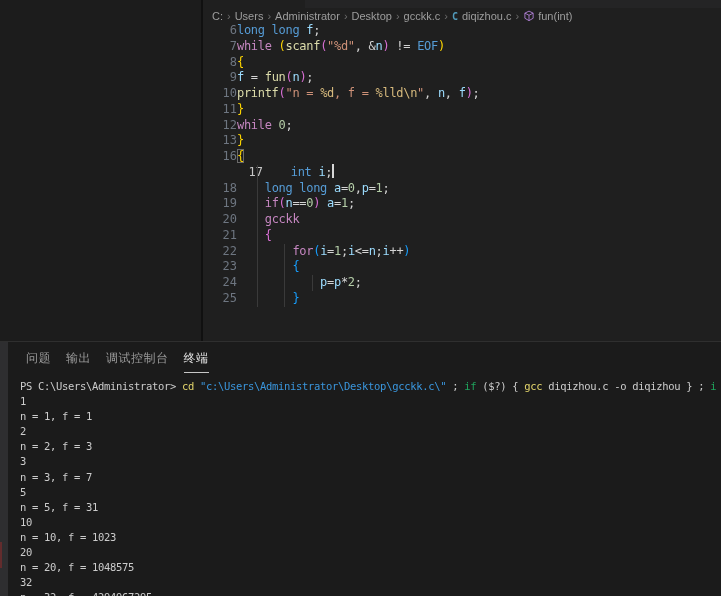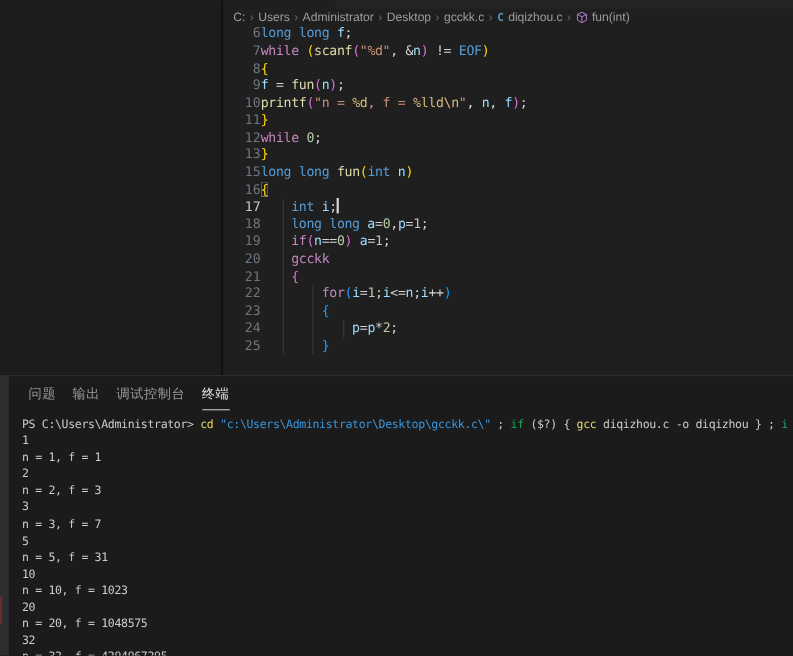--- a/index.html
+++ b/index.html
@@ -31,21 +31,21 @@
   .c-icon{color:var(--cIcon);font-weight:bold;font-size:10px;margin-right:4px;
     font-family:"DejaVu Sans Mono","Liberation Mono",monospace;}
   .sym-icon{width:12px;height:12px;margin-right:3px;flex:none;}
   .code{
     position:absolute;left:0;top:23px;width:518px;
     font-family:"DejaVu Sans Mono","Liberation Mono",monospace;
     font-size:12px;letter-spacing:-0.3px;
   }
   .cl{position:relative;height:15.75px;line-height:15.75px;display:flex;white-space:pre;}
   .ln{width:34px;flex:none;text-align:right;color:var(--ln);letter-spacing:0;}
-  .ln.act{color:var(--lnActive);}
+  .ln.act{color:var(--lnActive);margin-left:26px;}
   .ctext{flex:none;}
   .guide{position:absolute;top:0;height:15.75px;width:1px;background:#3a3a3a;}
   .tk-kw{color:var(--kw);}   .tk-ctl{color:var(--ctl);text-align:center;}
   .tk-fn{color:var(--fn);}   .tk-v{color:var(--v);}
   .tk-str{color:var(--str);} .tk-fmt{color:var(--fmt);}
   .tk-num{color:var(--num);} .tk-op{color:var(--op);}
   .tk-b1{color:var(--b1);}   .tk-b2{color:var(--b2);}   .tk-b3{color:var(--b3);}
   .tk-b1m{color:var(--b1);box-shadow:inset 0 0 0 1px #6a6a6a;}
   .cursor{display:inline-block;width:1.5px;height:14px;background:#d7d7d7;
     vertical-align:middle;margin-top:-2px;}
@@ -105,21 +105,20 @@
 
   <div id="code" class="code">
       <div class="cl"><span class="ln">6</span><span class="ctext"><span class="tk-kw">long long</span><span class="tk-op"> </span><span class="tk-v">f</span><span class="tk-op">;</span></span></div>
       <div class="cl"><span class="ln">7</span><span class="ctext"><span class="tk-ctl">while</span><span class="tk-op"> </span><span class="tk-b1">(</span><span class="tk-fn">scanf</span><span class="tk-b2">(</span><span class="tk-str">"%d"</span><span class="tk-op">, &amp;</span><span class="tk-v">n</span><span class="tk-b2">)</span><span class="tk-op"> != </span><span class="tk-kw">EOF</span><span class="tk-b1">)</span></span></div>
       <div class="cl"><span class="ln">8</span><span class="ctext"><span class="tk-b1">{</span></span></div>
       <div class="cl"><span class="ln">9</span><span class="ctext"><span class="tk-v">f</span><span class="tk-op"> = </span><span class="tk-fn">fun</span><span class="tk-b2">(</span><span class="tk-v">n</span><span class="tk-b2">)</span><span class="tk-op">;</span></span></div>
       <div class="cl"><span class="ln">10</span><span class="ctext"><span class="tk-fn">printf</span><span class="tk-b2">(</span><span class="tk-str">"n = </span><span class="tk-fmt">%d</span><span class="tk-str">, f = </span><span class="tk-fmt">%lld</span><span class="tk-fmt">\n</span><span class="tk-str">"</span><span class="tk-op">, </span><span class="tk-v">n</span><span class="tk-op">, </span><span class="tk-v">f</span><span class="tk-b2">)</span><span class="tk-op">;</span></span></div>
       <div class="cl"><span class="ln">11</span><span class="ctext"><span class="tk-b1">}</span></span></div>
       <div class="cl"><span class="ln">12</span><span class="ctext"><span class="tk-ctl">while</span><span class="tk-op"> </span><span class="tk-num">0</span><span class="tk-op">;</span></span></div>
       <div class="cl"><span class="ln">13</span><span class="ctext"><span class="tk-b1">}</span></span></div>
-      <div class="cl"><span class="ln">15</span><span class="ctext"><span class="tk-kw">long long</span><span class="tk-op"> </span><span class="tk-fn">fun</span><span class="tk-b1">(</span><span class="tk-kw">int</span><span class="tk-op"> </span><span class="tk-v">n</span><span class="tk-b1">)</span></span></div>
       <div class="cl"><span class="ln">16</span><span class="ctext"><span class="tk-b1m">{</span></span></div>
       <div class="cl"><span class="ln act">17</span><i class="guide" style="left: 53.5px;"></i><span class="ctext"><span class="tk-op">    </span><span class="tk-kw">int</span><span class="tk-op"> </span><span class="tk-v">i</span><span class="tk-op">;</span><span class="cursor"></span></span></div>
       <div class="cl"><span class="ln">18</span><i class="guide" style="left: 53.5px;"></i><span class="ctext"><span class="tk-op">    </span><span class="tk-kw">long long</span><span class="tk-op"> </span><span class="tk-v">a</span><span class="tk-op">=</span><span class="tk-num">0</span><span class="tk-op">,</span><span class="tk-v">p</span><span class="tk-op">=</span><span class="tk-num">1</span><span class="tk-op">;</span></span></div>
       <div class="cl"><span class="ln">19</span><i class="guide" style="left: 53.5px;"></i><span class="ctext"><span class="tk-op">    </span><span class="tk-ctl">if</span><span class="tk-b2">(</span><span class="tk-v">n</span><span class="tk-op">==</span><span class="tk-num">0</span><span class="tk-b2">)</span><span class="tk-op"> </span><span class="tk-v">a</span><span class="tk-op">=</span><span class="tk-num">1</span><span class="tk-op">;</span></span></div>
       <div class="cl"><span class="ln">20</span><i class="guide" style="left: 53.5px;"></i><span class="ctext"><span class="tk-op">    </span><span class="tk-ctl">gcckk</span></span></div>
       <div class="cl"><span class="ln">21</span><i class="guide" style="left: 53.5px;"></i><span class="ctext"><span class="tk-op">    </span><span class="tk-b2">{</span></span></div>
       <div class="cl"><span class="ln">22</span><i class="guide" style="left: 53.5px;"></i><i class="guide" style="left: 81.2px;"></i><span class="ctext"><span class="tk-op">        </span><span class="tk-ctl">for</span><span class="tk-b3">(</span><span class="tk-v">i</span><span class="tk-op">=</span><span class="tk-num">1</span><span class="tk-op">;</span><span class="tk-v">i</span><span class="tk-op">&lt;=</span><span class="tk-v">n</span><span class="tk-op">;</span><span class="tk-v">i</span><span class="tk-op">++</span><span class="tk-b3">)</span></span></div>
       <div class="cl"><span class="ln">23</span><i class="guide" style="left: 53.5px;"></i><i class="guide" style="left: 81.2px;"></i><span class="ctext"><span class="tk-op">        </span><span class="tk-b3">{</span></span></div>
       <div class="cl"><span class="ln">24</span><i class="guide" style="left: 53.5px;"></i><i class="guide" style="left: 81.2px;"></i><i class="guide" style="left: 108.9px;"></i><span class="ctext"><span class="tk-op">            </span><span class="tk-v">p</span><span class="tk-op">=</span><span class="tk-v">p</span><span class="tk-op">*</span><span class="tk-num">2</span><span class="tk-op">;</span></span></div>
       <div class="cl"><span class="ln">25</span><i class="guide" style="left: 53.5px;"></i><i class="guide" style="left: 81.2px;"></i><span class="ctext"><span class="tk-op">        </span><span class="tk-b3">}</span></span></div>

